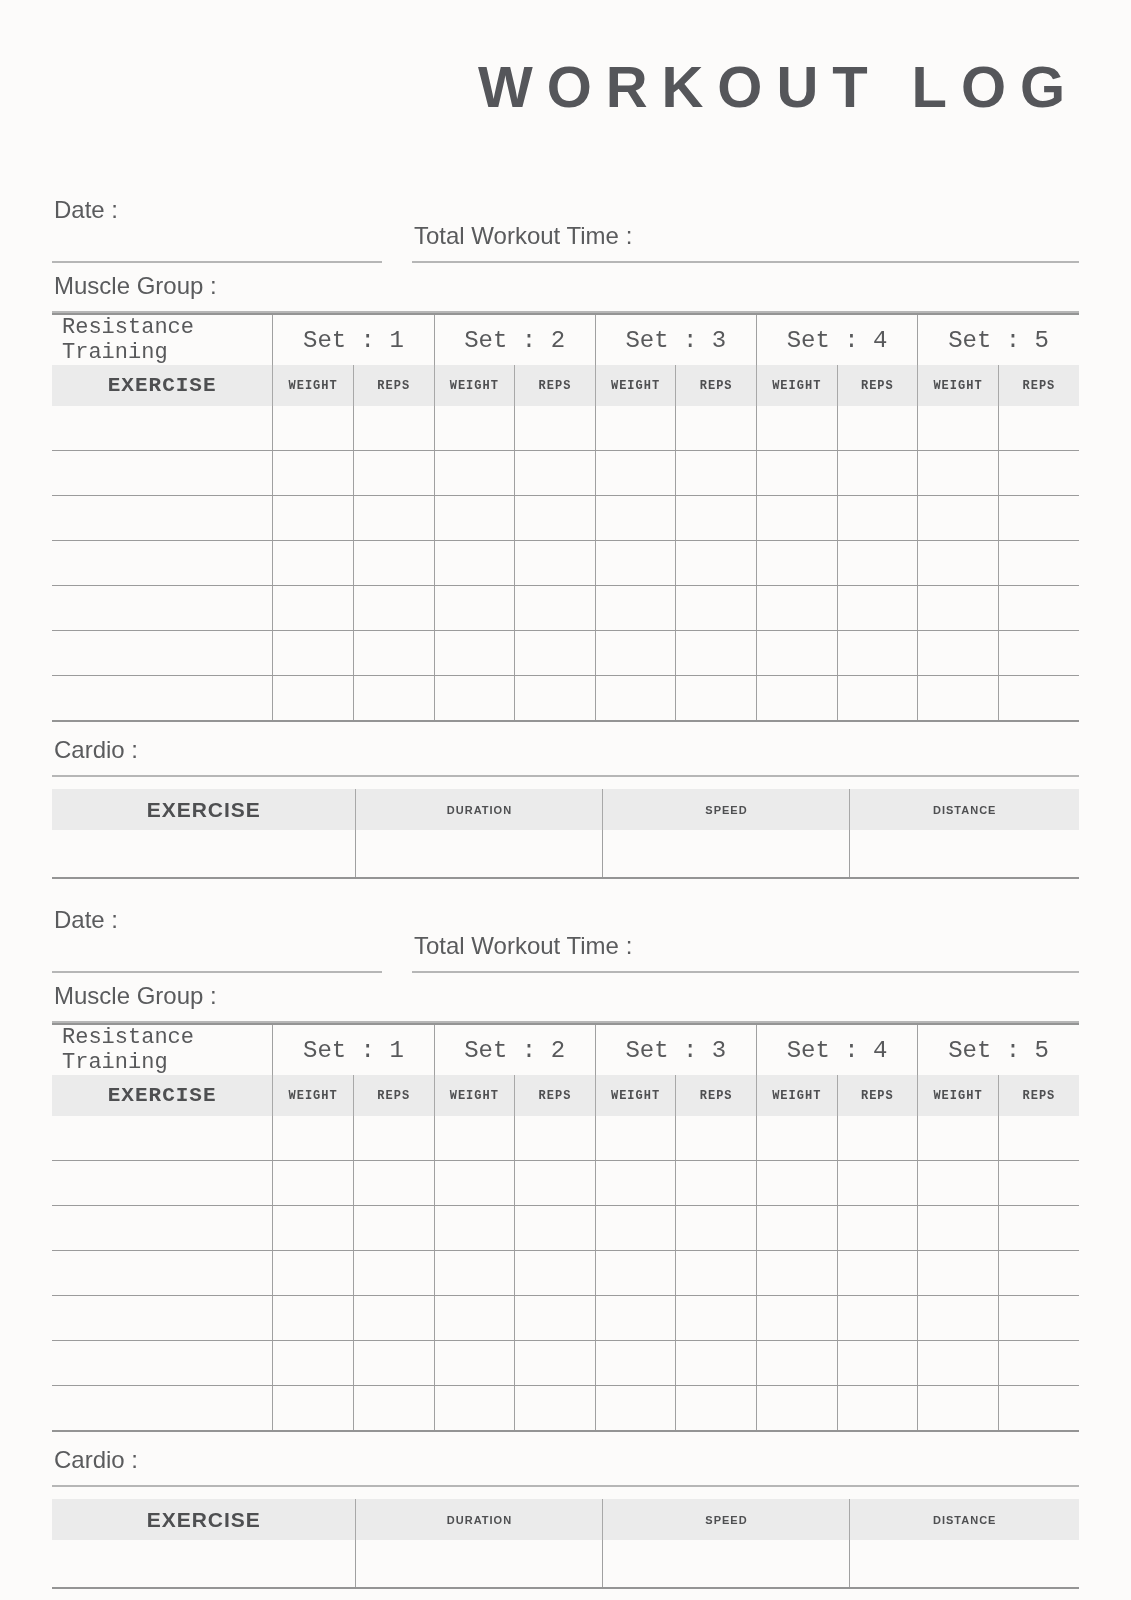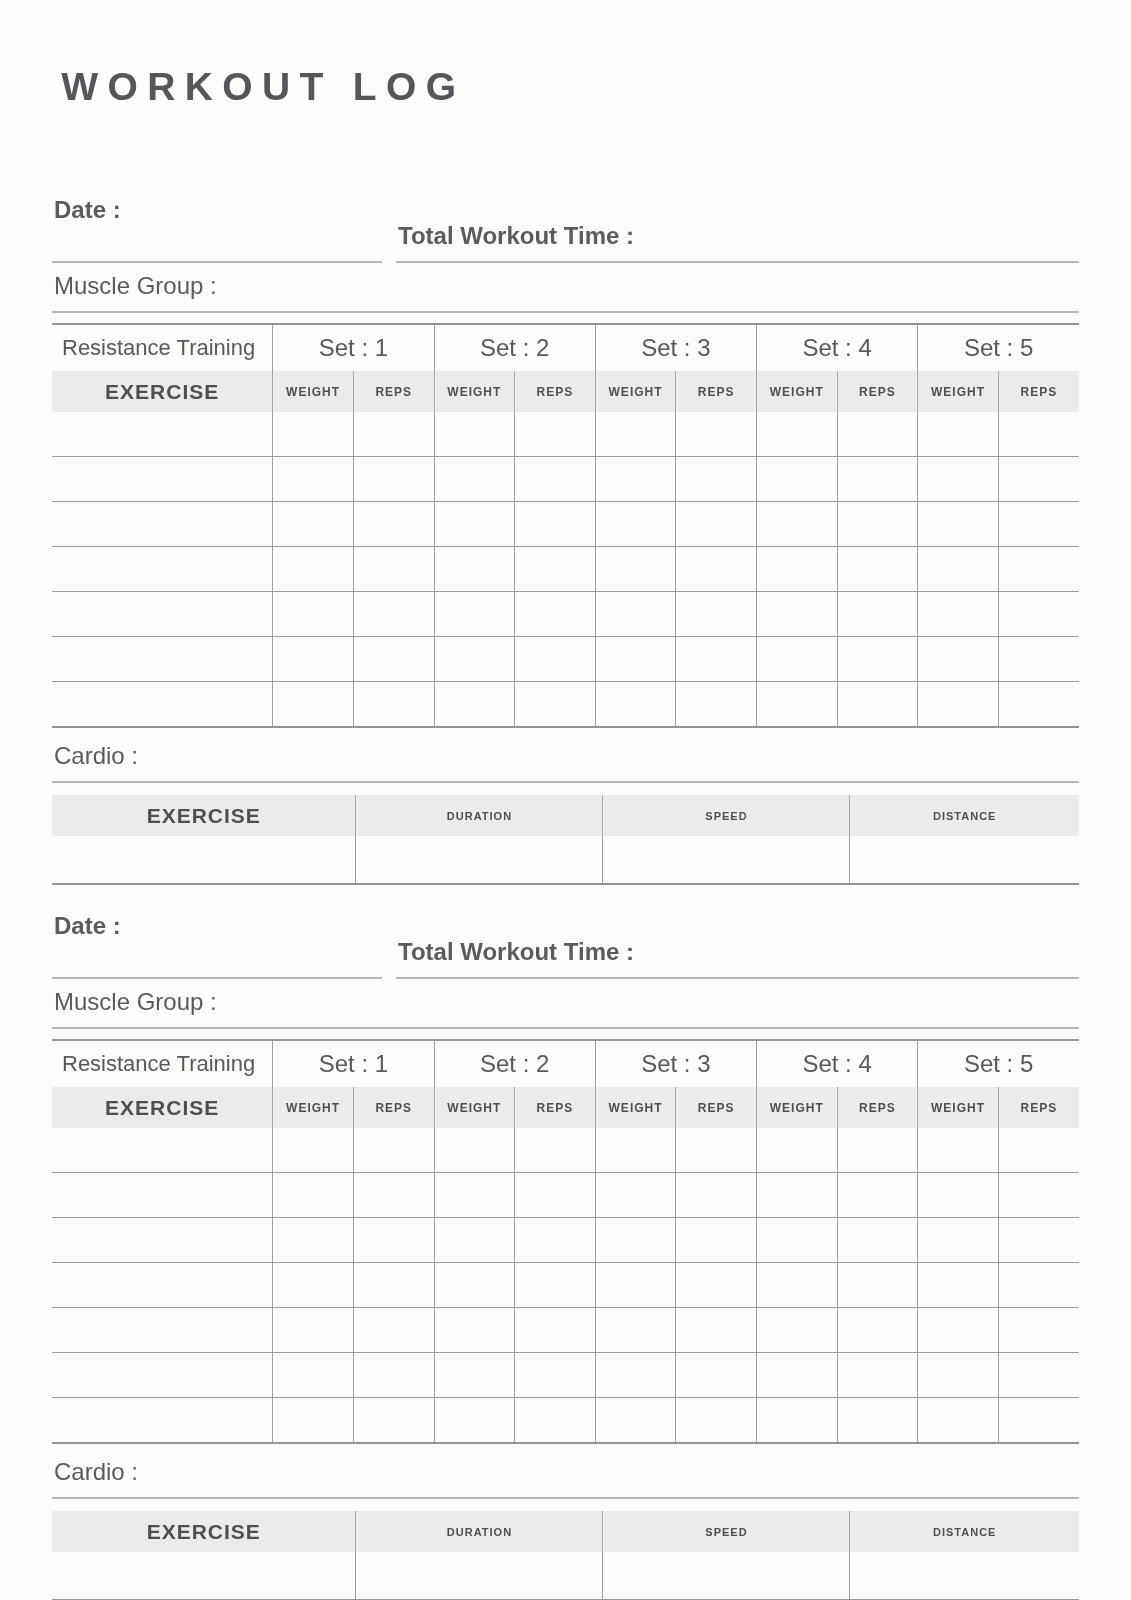--- a/index.html
+++ b/index.html
@@ -7,50 +7,50 @@
     width:1131px;height:1600px;
     background:#fcfbfa;
     font-family:"Liberation Sans", sans-serif;
     color:#5a5b5d;
     -webkit-font-smoothing:antialiased;
   }
   .page{width:1027px;margin:0 auto;padding-top:58px;}
 
   
   .title{
-    margin:0;text-align:left;
-    font-size:39px;line-height:58px;font-weight:700;
+    margin:0;text-align:right;
+    font-size:58px;line-height:58px;font-weight:700;
     letter-spacing:0.24em;text-indent:0.24em;
     color:#55565a;
   }
 
   
   .section{margin-top:77px;}
   .section + .section{margin-top:24px;}
 
   
-  .field-row{display:flex;gap:14px;font-weight:bold;}
+  .field-row{display:flex;gap:30px;}
   .field{
     box-sizing:border-box;
     border-bottom:2px solid #b6b6b6;
     padding:2px 0 10px 2px;
     font-size:24px;line-height:30px;
     color:#5a5b5d;
   }
   .field-date{width:330px;}
   .field-twt{flex:1;margin-top:26px;}
   .field-full{margin-top:6px;}
   .field-cardio{margin-top:11px;}
 
   
   table{width:100%;border-collapse:collapse;table-layout:fixed;}
   td,th{padding:0;vertical-align:middle;overflow:hidden;}
 
   
-  .res-table{margin-top:10px;}
+  .res-table{font-family:Liberation Mono, monospace;}
   .set-row td{
     height:46px;
     border-top:2px solid #949494;
     font-size:24px;color:#58595b;text-align:center;font-weight:400;
   }
   .set-row td.rt-cell{text-align:left;padding-left:10px;font-size:22px;}
   .set-row td + td{border-left:1.5px solid #a0a0a0;}
   .col-row th{
     height:41px;background:#ebebeb;
     font-size:12px;font-weight:700;letter-spacing:1px;

